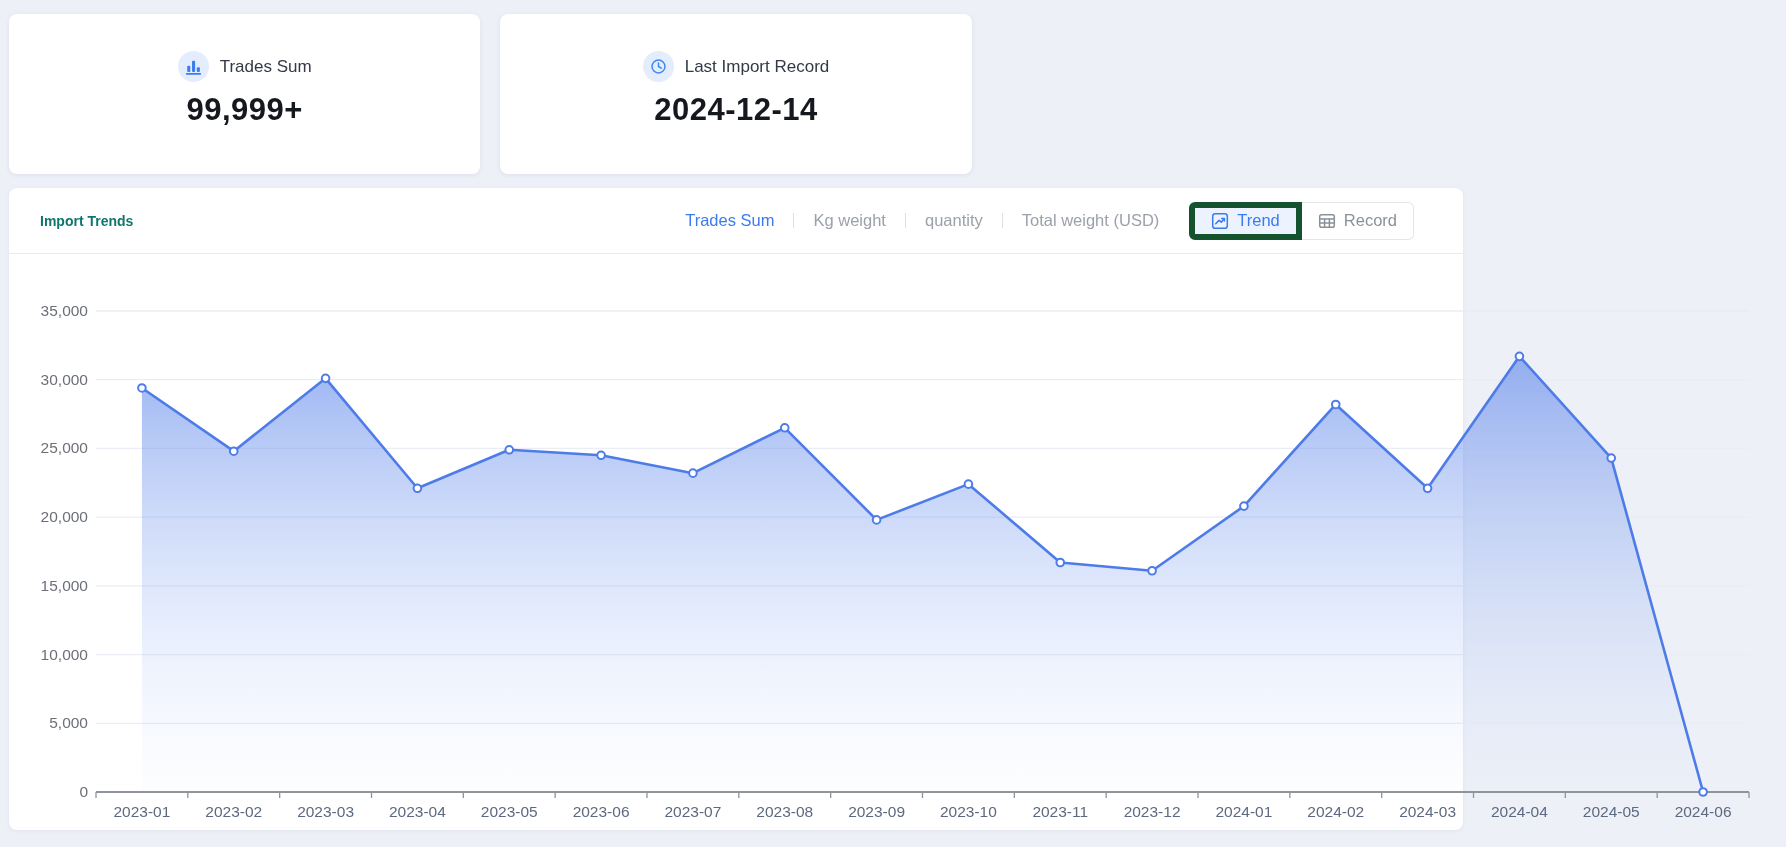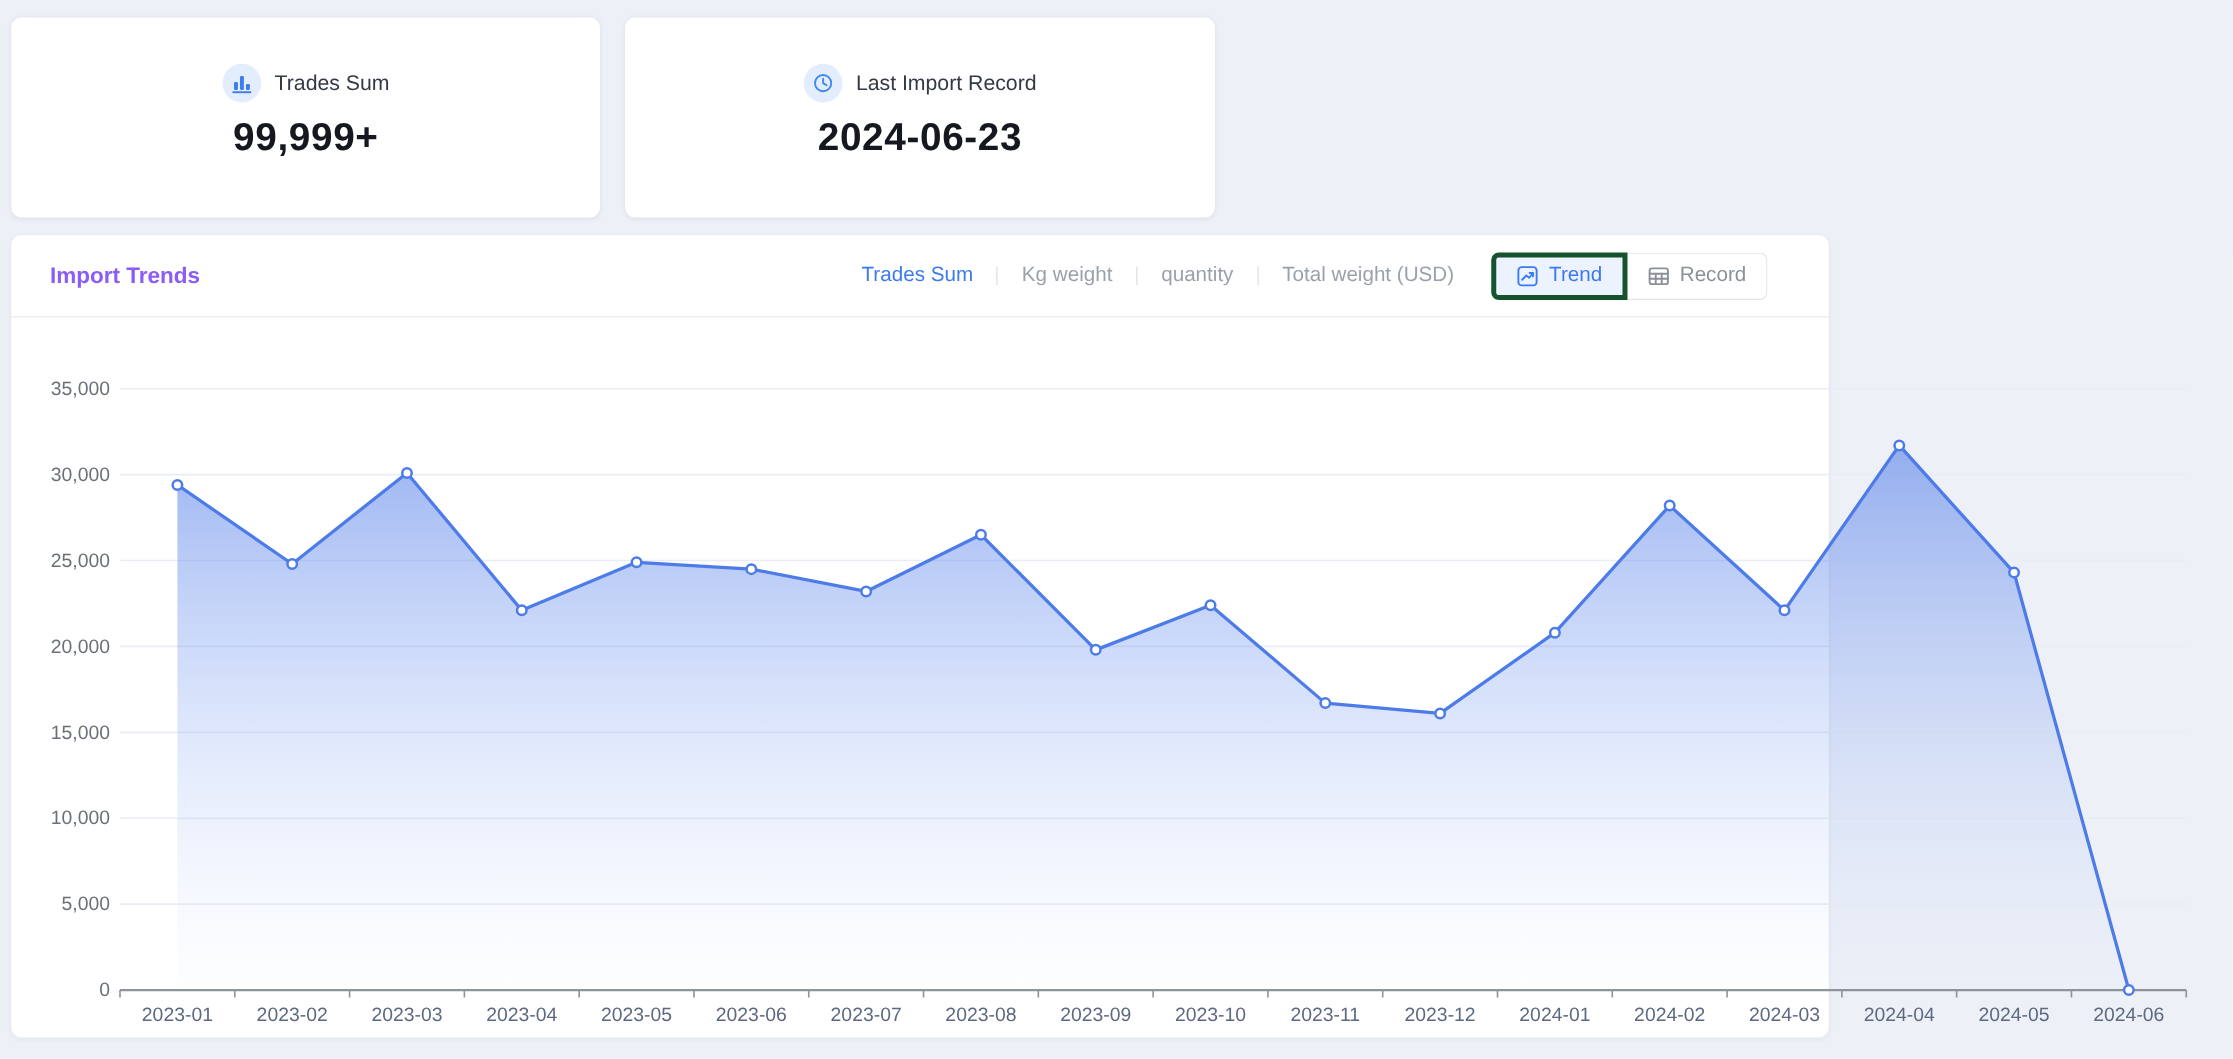--- a/index.html
+++ b/index.html
@@ -63,23 +63,23 @@
     box-shadow: 0 1px 4px rgba(120,130,150,0.10);
   }
   .panel-header {
     height: 66px;
     display: flex;
     align-items: center;
     padding: 0 49px 0 31px;
     border-bottom: 1px solid #e8eaee;
   }
   .panel-title {
-    font-size: 18px;
+    font-size: 14px;
     font-weight: 700;
-    color: #8b5cf6;
+    color: #0f766e;
     margin-right: auto;
   }
   .metric-tabs { display: flex; align-items: center; gap: 19px; margin-right: 30px; }
   .metric-tab {
     font-size: 16.5px;
     color: #9ba1ab;
     cursor: pointer;
     white-space: nowrap;
     background: none; border: none;
     font-family: "Liberation Sans", sans-serif;
@@ -95,21 +95,21 @@
     font-size: 16.5px;
     background: #ffffff;
     border: 1px solid #e3e5ea;
     color: #8b9199;
     cursor: pointer;
     font-family: "Liberation Sans", sans-serif;
   }
   .toggle-btn.trend {
     border-radius: 6px 0 0 6px;
     background: #ecf3fe;
-    border: 4px solid #14532d;
+    border: 6px solid #14532d;
     color: #3b7af0;
     position: relative;
     z-index: 1;
   }
   .toggle-btn.detail { border-radius: 0 6px 6px 0; border-left: none; }
 
   .chart-area { width: 1768px; height: 576px; }
   svg text { font-family: "Liberation Sans", sans-serif; }
 </style>
 </head>
@@ -138,21 +138,21 @@
     <div class="stat-card">
       <div class="stat-head">
         <span class="icon-circle blue">
           <svg width="17" height="17" viewBox="0 0 16 16" fill="none" stroke="#3f88f2" stroke-width="1.4" stroke-linecap="round" stroke-linejoin="round">
             <circle cx="8" cy="8" r="6.1"></circle>
             <path d="M8 4.7 V8 L10.6 9.6"></path>
           </svg>
         </span>
         <span class="stat-label">Last Import Record</span>
       </div>
-      <div class="stat-value">2024-06-23</div>
+      <div class="stat-value">2024-12-14</div>
     </div>
   </div>
 
   <div class="chart-panel">
     <div class="panel-header">
       <div class="panel-title">Import Trends</div>
 
       <div class="metric-tabs">
         <button class="metric-tab active">Trades Sum</button>
         <span class="tab-sep"></span>

